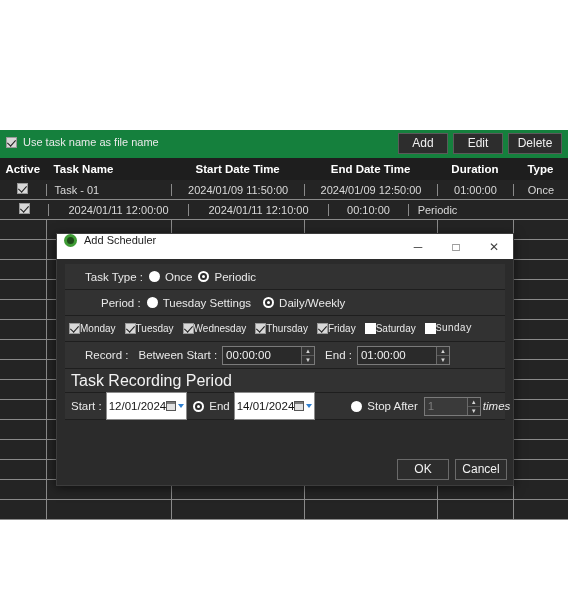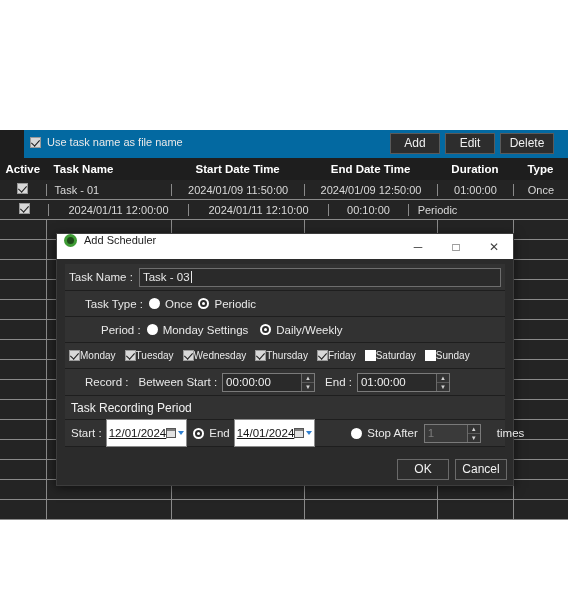--- a/index.html
+++ b/index.html
@@ -21,35 +21,34 @@
     width: 568px;
     height: 372px;
     background: #1e1e1e;
     color: #e6e6e6;
   }
 
   
   .toolbar {
     position: relative;
     height: 28px;
-    background: #0369a1;
-    margin-left: 24px;
+    background: #15803d;
   }
   .chk-filename {
     position: absolute;
     left: 6px; top: 6px;
     display: flex;
     align-items: center;
     gap: 6px;
     font-size: 11px;
     color: #e9e9e9;
   }
   .toolbar-buttons {
     position: absolute;
-    right: 14px; top: 3px;
+    right: 6px; top: 3px;
     display: flex;
     gap: 5px;
   }
   .tb-btn {
     width: 50px;
     height: 21px;
     background: #2d2d2d;
     border: 1px solid #5a5a5a;
     color: #f0f0f0;
     font-size: 12px;
@@ -269,37 +268,36 @@
   .spin .arrows .ar + .ar { border-top: 1px solid #5a5a5a; }
 
   
   .section-hdr {
     height: 24px;
     display: flex;
     align-items: center;
     padding: 0 6px;
     background: #323232;
     border-bottom: 1px solid #1e1e1e;
-    font-size: 12px;
+    font-size: 16px;
     color: #f2f2f2;
   }
 
   
   .datepick {
     display: inline-flex;
     align-items: center;
     height: 28px;
     width: 102px;
     background: #ffffff;
     border: 1px solid #8c8c8c;
     margin: 0 4px;
     padding: 0 2px;
     color: #141414;
     font-size: 11.5px;
-    text-decoration: underline;
   }
   .datepick .dval { flex: 1; }
   .cal-ico {
     width: 10px; height: 10px;
     border: 1px solid #555;
     background: #e2e2e2;
     position: relative;
     flex: none;
   }
   .cal-ico::before {
@@ -520,45 +518,38 @@
     <span class="title-text">Add Scheduler</span>
     <div class="win-ctrls">
       <div class="win-btn">─</div>
       <div class="win-btn">□</div>
       <div class="win-btn">✕</div>
     </div>
   </div>
 
   <div class="dlg-body">
 
-    <div class="row tall">
-      <span class="lbl">Task Name :</span>
-      <div class="name-input">
-        <span>Task - 03</span>
-          <span class="caret"></span>
-      </div>
-    </div>
 
     <div class="row">
       <span class="lbl" style="margin-left:16px;">Task Type :</span>
       <div class="radio-wrap">
         <span class="rad off"></span>
         <span class="lbl">Once</span>
       </div>
       <div class="radio-wrap">
         <span class="rad on"></span>
         <span class="lbl">Periodic</span>
       </div>
     </div>
 
     <div class="row">
       <span class="lbl" style="margin-left:32px;">Period :</span>
       <div class="radio-wrap">
         <span class="rad off"></span>
-        <span class="lbl">Monday Settings</span>
+        <span class="lbl">Tuesday Settings</span>
       </div>
       <div class="radio-wrap" style="margin-left:12px;">
         <span class="rad on"></span>
         <span class="lbl">Daily/Weekly</span>
       </div>
     </div>
 
     <div class="row days">
       <div class="day">
         <span class="cb checked"></span>
@@ -577,21 +568,21 @@
         <span>Thursday</span>
       </div>
       <div class="day">
         <span class="cb checked"></span>
         <span>Friday</span>
       </div>
       <div class="day">
         <span class="cb solid"></span>
         <span>Saturday</span>
       </div>
-      <div class="day" style="margin-right:16px;">
+      <div class="day" style="margin-right:16px;font-family:Liberation Mono, monospace;">
         <span class="cb solid"></span>
         <span>Sunday</span>
       </div>
     </div>
 
     <div class="row tall">
       <span class="lbl" style="margin-left:16px;">Record :</span>
       <span class="lbl" style="margin-left:10px;">Between Start :</span>
       <div class="spin">
         <span class="val">00:00:00</span>
@@ -632,21 +623,21 @@
         <span class="rad off"></span>
         <span class="lbl">Stop After</span>
       </div>
       <div class="spin disabled" style="margin-left:6px;">
         <span class="val" style="width:42px;">1</span>
         <span class="arrows">
           <span class="ar">▲</span>
           <span class="ar">▼</span>
         </span>
       </div>
-      <span class="lbl" style="margin-left:16px;">times</span>
+      <span class="lbl" style="margin-left:2px;font-style:italic;">times</span>
     </div>
   </div>
 
   <div class="dlg-footer">
     <div class="dlg-btn">OK</div>
     <div class="dlg-btn">Cancel</div>
   </div>
 </div>
 
 </body></html>

